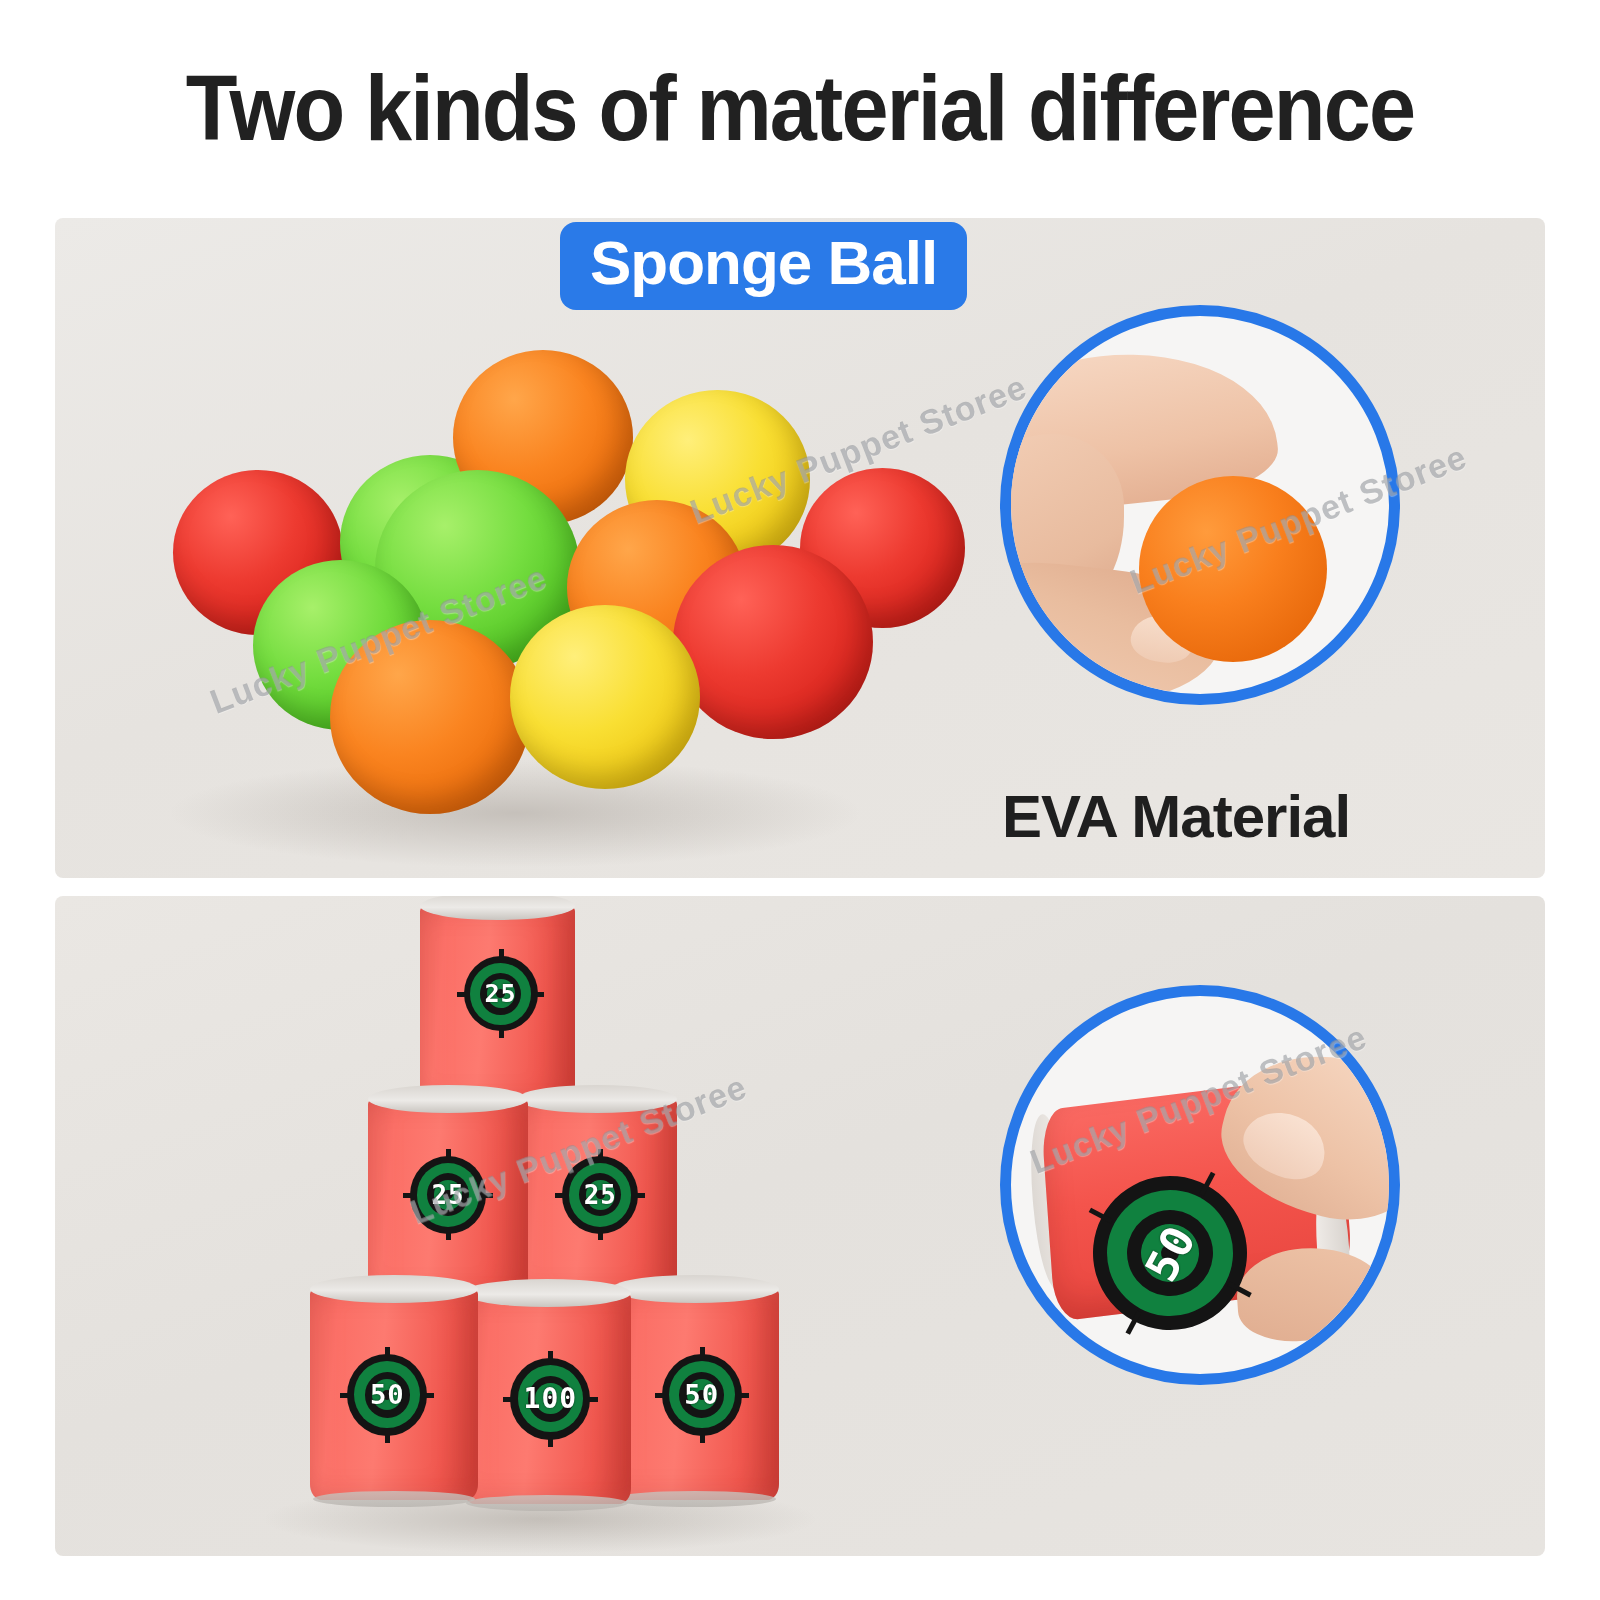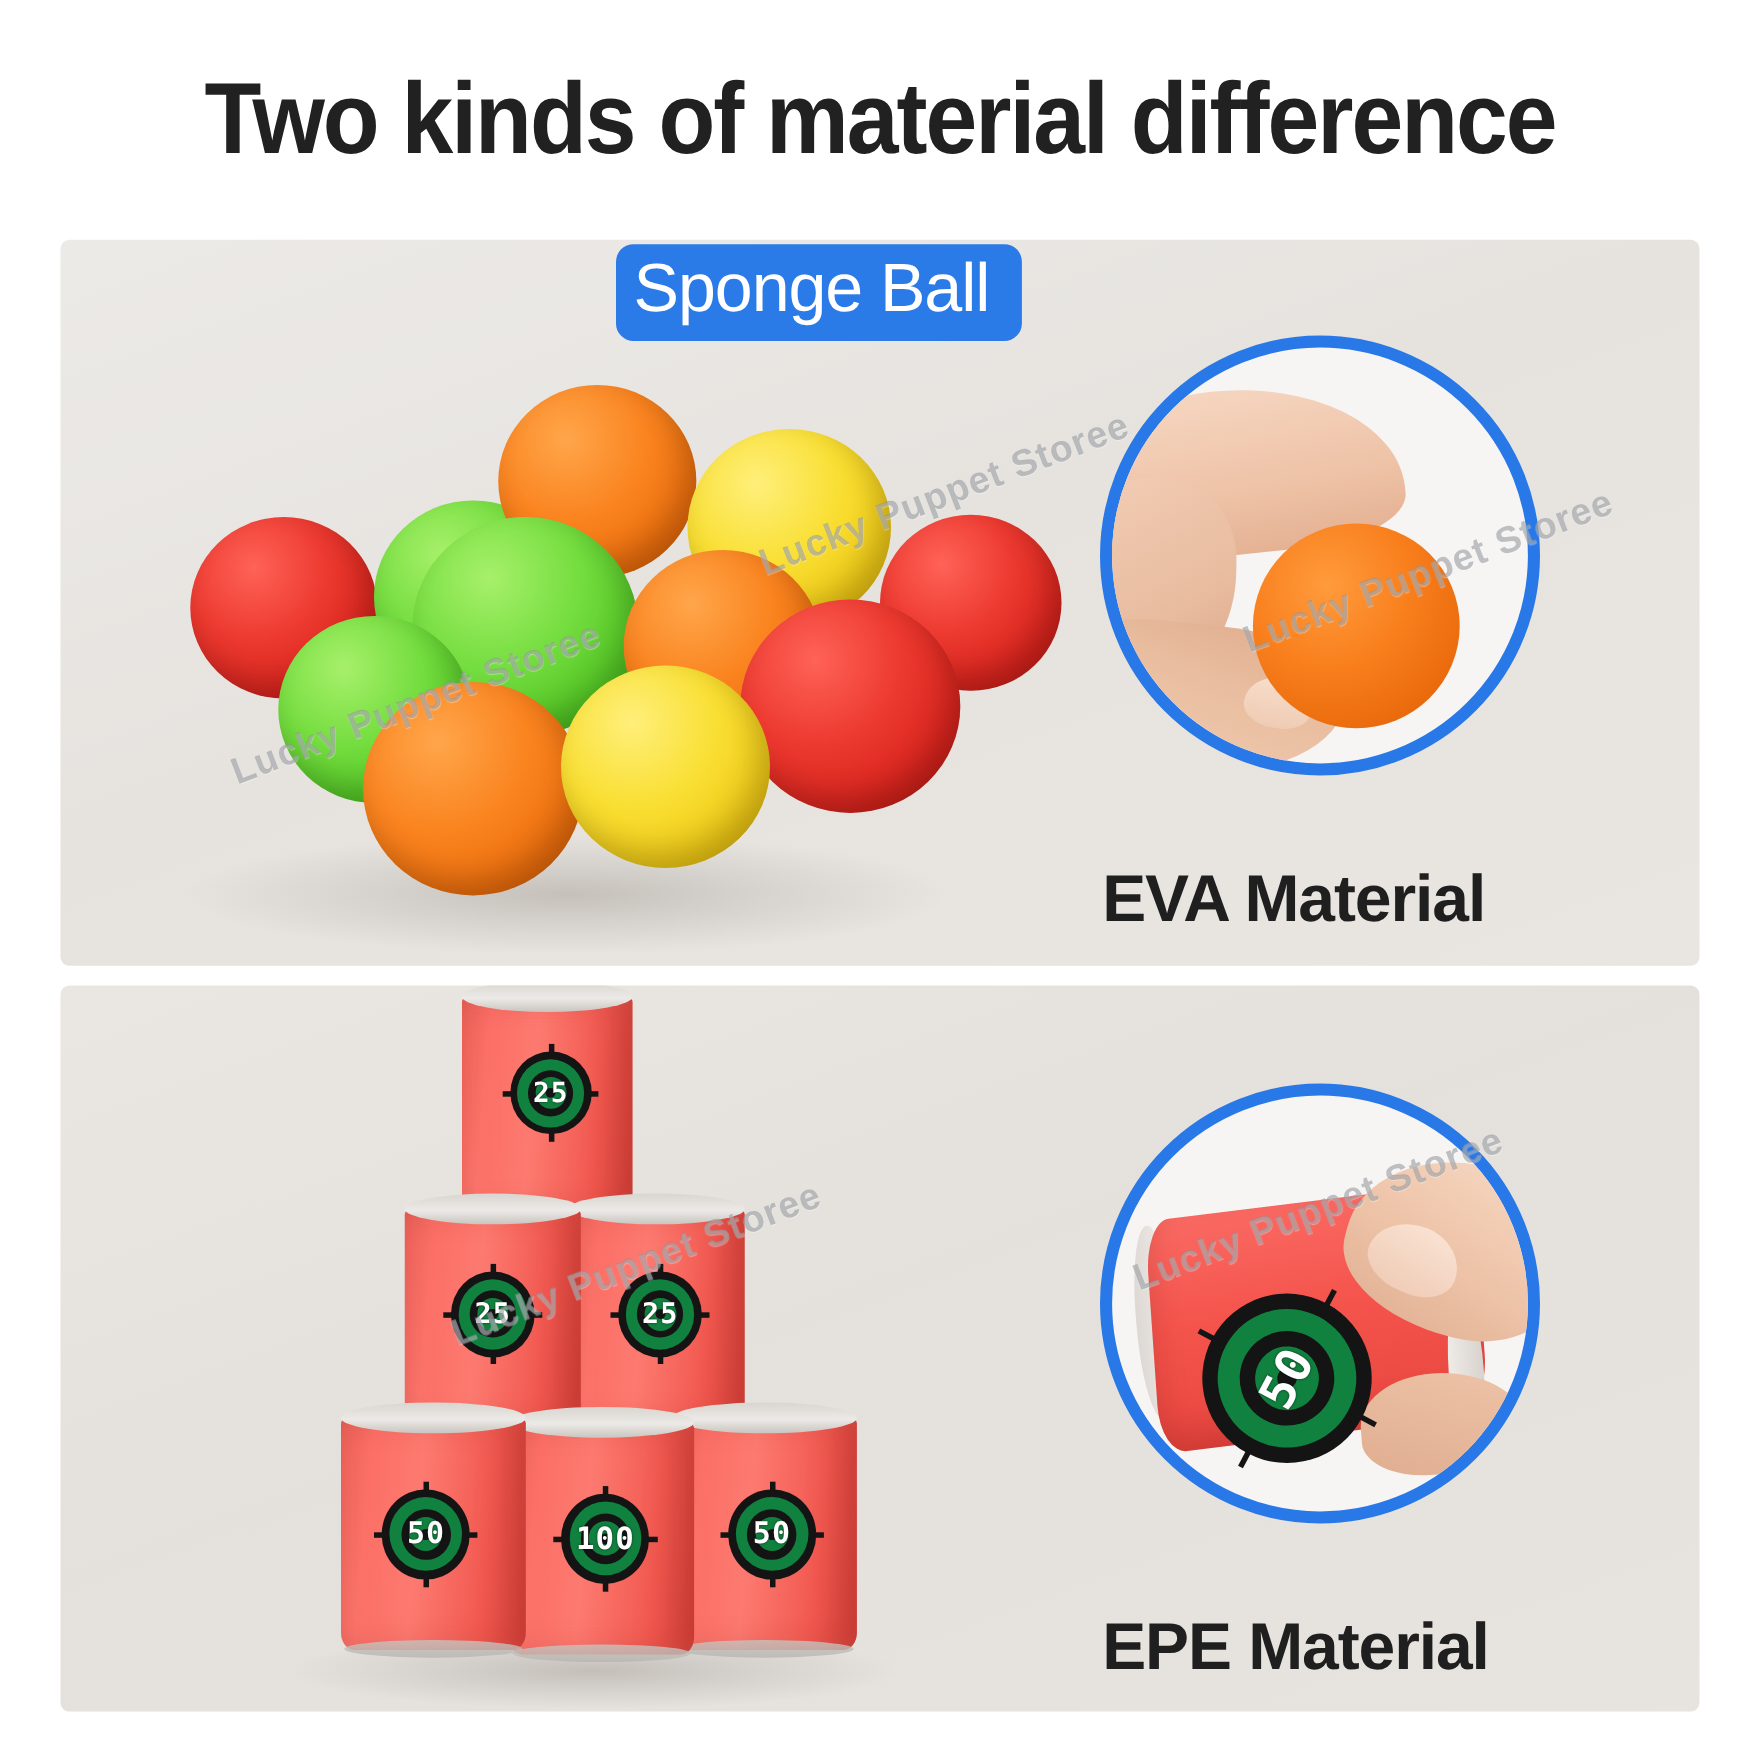--- a/index.html
+++ b/index.html
@@ -37,23 +37,23 @@
   #panel-bottom { top: 896px; height: 660px;
       background: linear-gradient(160deg,#eae7e3 0%,#e4e1dd 45%,#e7e4e0 100%); }
 
   
   .badge {
     position: absolute;
     background: #2a7ae8;
     border-radius: 16px;
     color: #fff;
     font-size: 62px;
-    font-weight: 400;
+    font-weight: 700;
     letter-spacing: -1px;
-    padding: 10px 30px 16px 16px;
+    padding: 10px 30px 16px 30px;
     white-space: nowrap;
     z-index: 30;
     line-height: 1.0;
   }
   #badge-sponge { top: 222px; left: 560px; }
   #badge-foam   { top: 898px; left: 570px; }
 
   
   .caption {
     position: absolute;
@@ -396,21 +396,20 @@
       <span class="tick l"></span>
       <span class="tick r"></span>
       <span class="ring-g1"></span>
       <span class="ring-k1"></span>
       <span class="ring-g2"></span>
       <span class="core"></span>
       <span class="score" style="font-size:44px;">50</span>
     </div>
   </div>
 
-  <div class="caption" id="caption-epe">EPE Material</div>
 
   <div id="watermarks">
       <div class="wm" style="left: 200px; top: 620px;">Lucky Puppet Storee</div>
       <div class="wm" style="left: 680px; top: 430px;">Lucky Puppet Storee</div>
       <div class="wm" style="left: 1120px; top: 500px;">Lucky Puppet Storee</div>
       <div class="wm" style="left: 400px; top: 1130px;">Lucky Puppet Storee</div>
       <div class="wm" style="left: 1020px; top: 1080px;">Lucky Puppet Storee</div>
     </div>
 
 </div>

